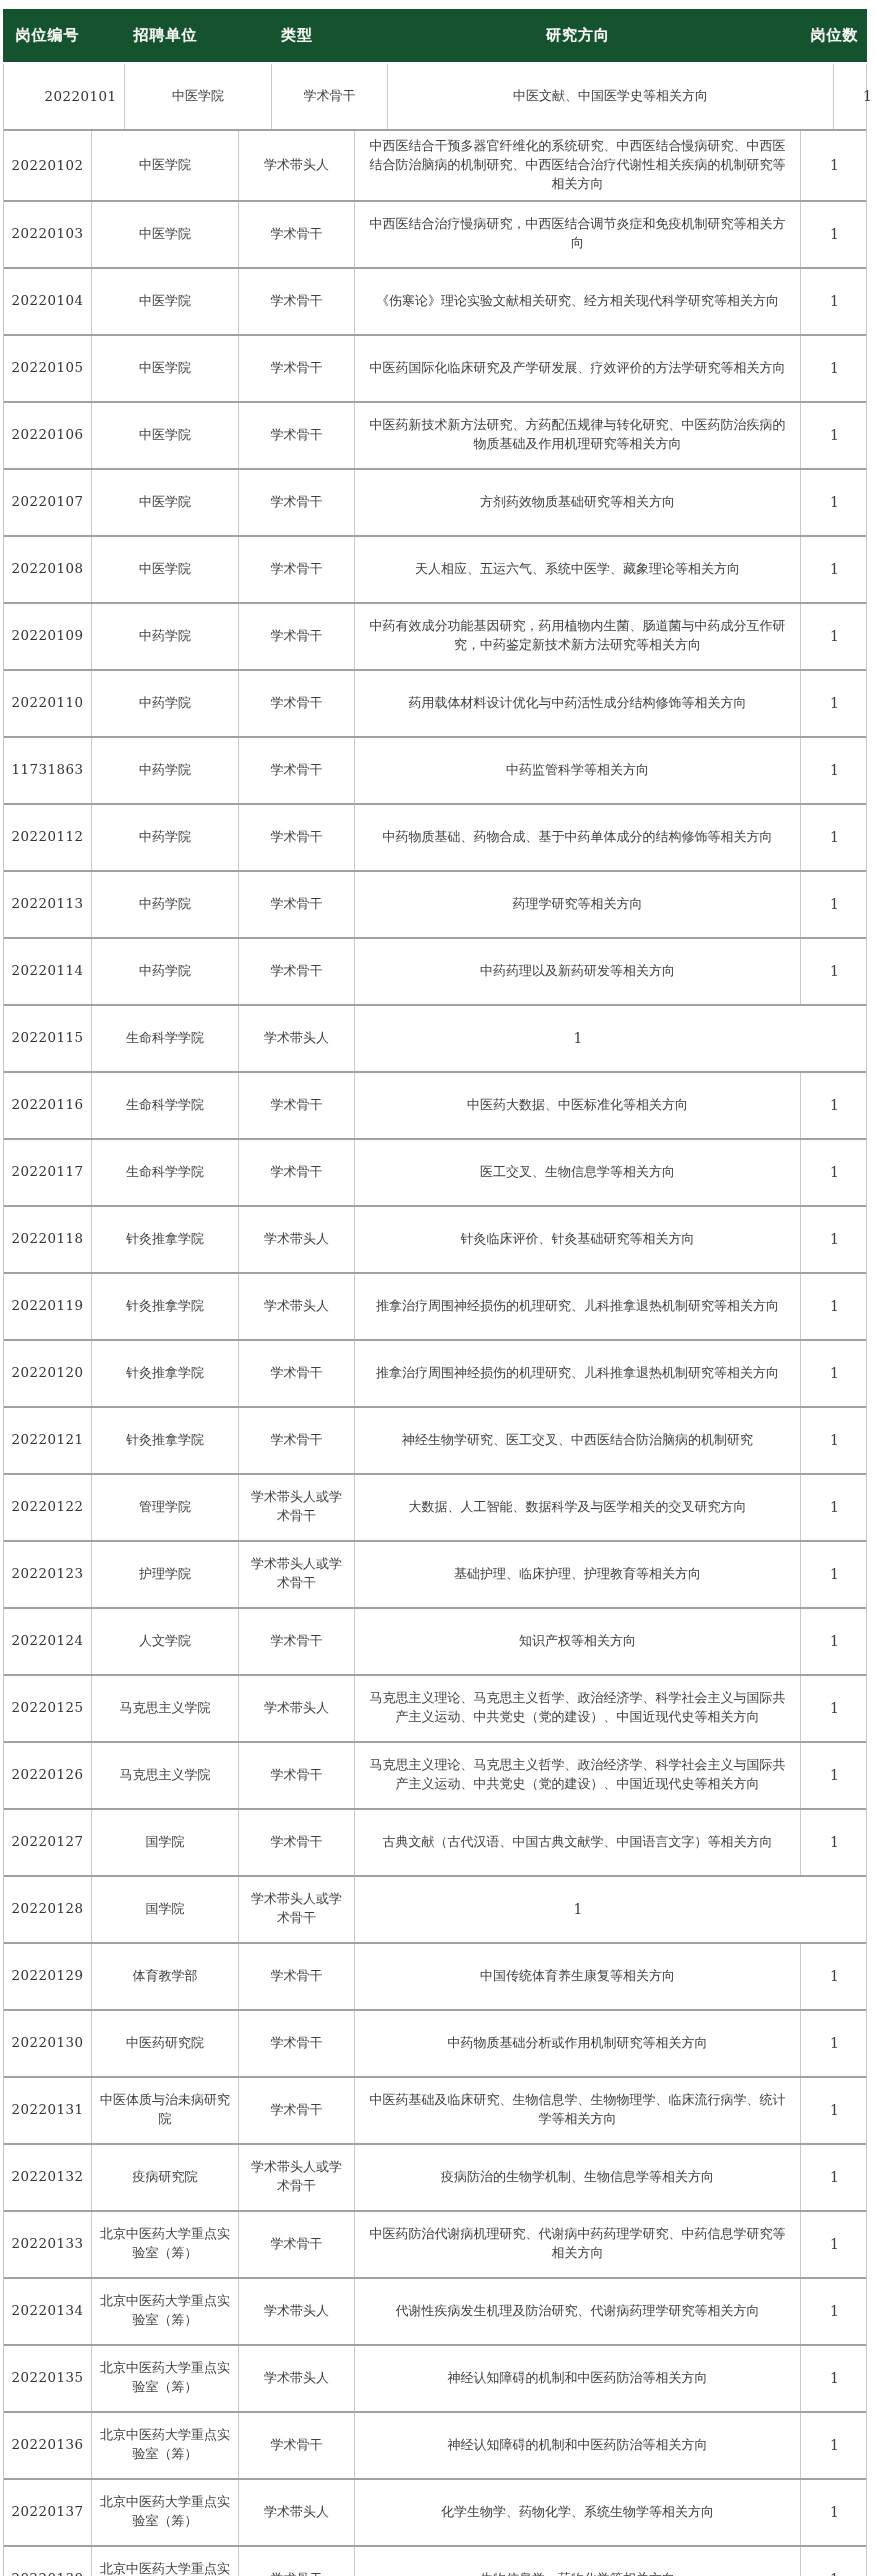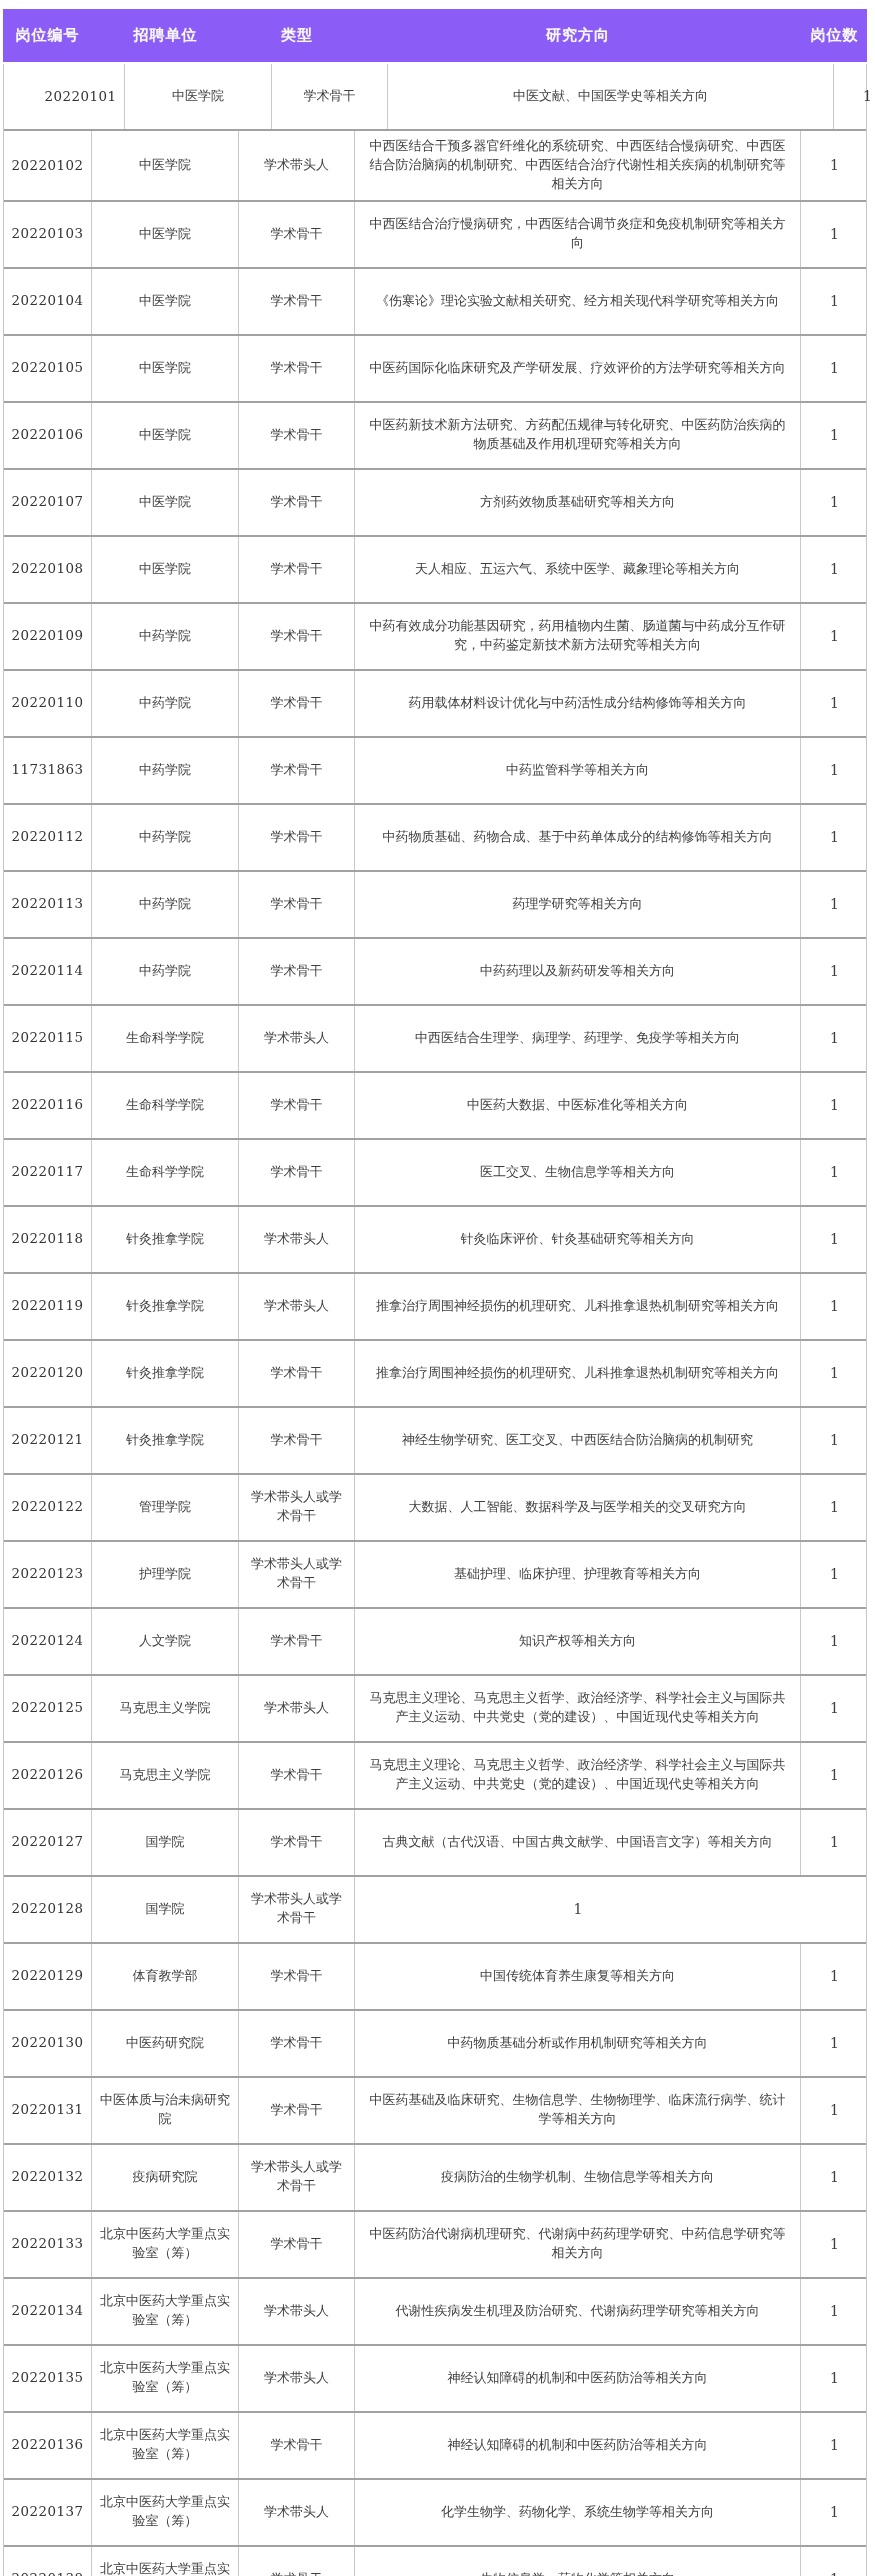--- a/index.html
+++ b/index.html
@@ -14,21 +14,21 @@
     box-sizing:border-box;
   }
   .table-wrap{
     margin-left:3px;
     width:864px;
   }
   
   .thead{
     display:grid;
     grid-template-columns:89px 147px 116px 446px 67px;
-    background:#8b5cf6;
+    background:#14532d;
     min-height:53px;
     align-items:center;
   }
   .thead .hcell{
     text-align:center;
     color:#f7f7f5;
     font-size:15px;
     font-weight:bold;
     letter-spacing:1px;
     text-shadow:0 0 1px rgba(255,255,255,.35);
@@ -193,21 +193,20 @@
     <div class="cell unit">中药学院</div>
     <div class="cell type">学术骨干</div>
     <div class="cell direction">中药药理以及新药研发等相关方向</div>
     <div class="cell count">1</div>
   </div>
 
   <div class="row">
     <div class="cell id">20220115</div>
     <div class="cell unit">生命科学学院</div>
     <div class="cell type">学术带头人</div>
-    <div class="cell direction">中西医结合生理学、病理学、药理学、免疫学等相关方向</div>
     <div class="cell count">1</div>
   </div>
 
   <div class="row">
     <div class="cell id">20220116</div>
     <div class="cell unit">生命科学学院</div>
     <div class="cell type">学术骨干</div>
     <div class="cell direction">中医药大数据、中医标准化等相关方向</div>
     <div class="cell count">1</div>
   </div>

